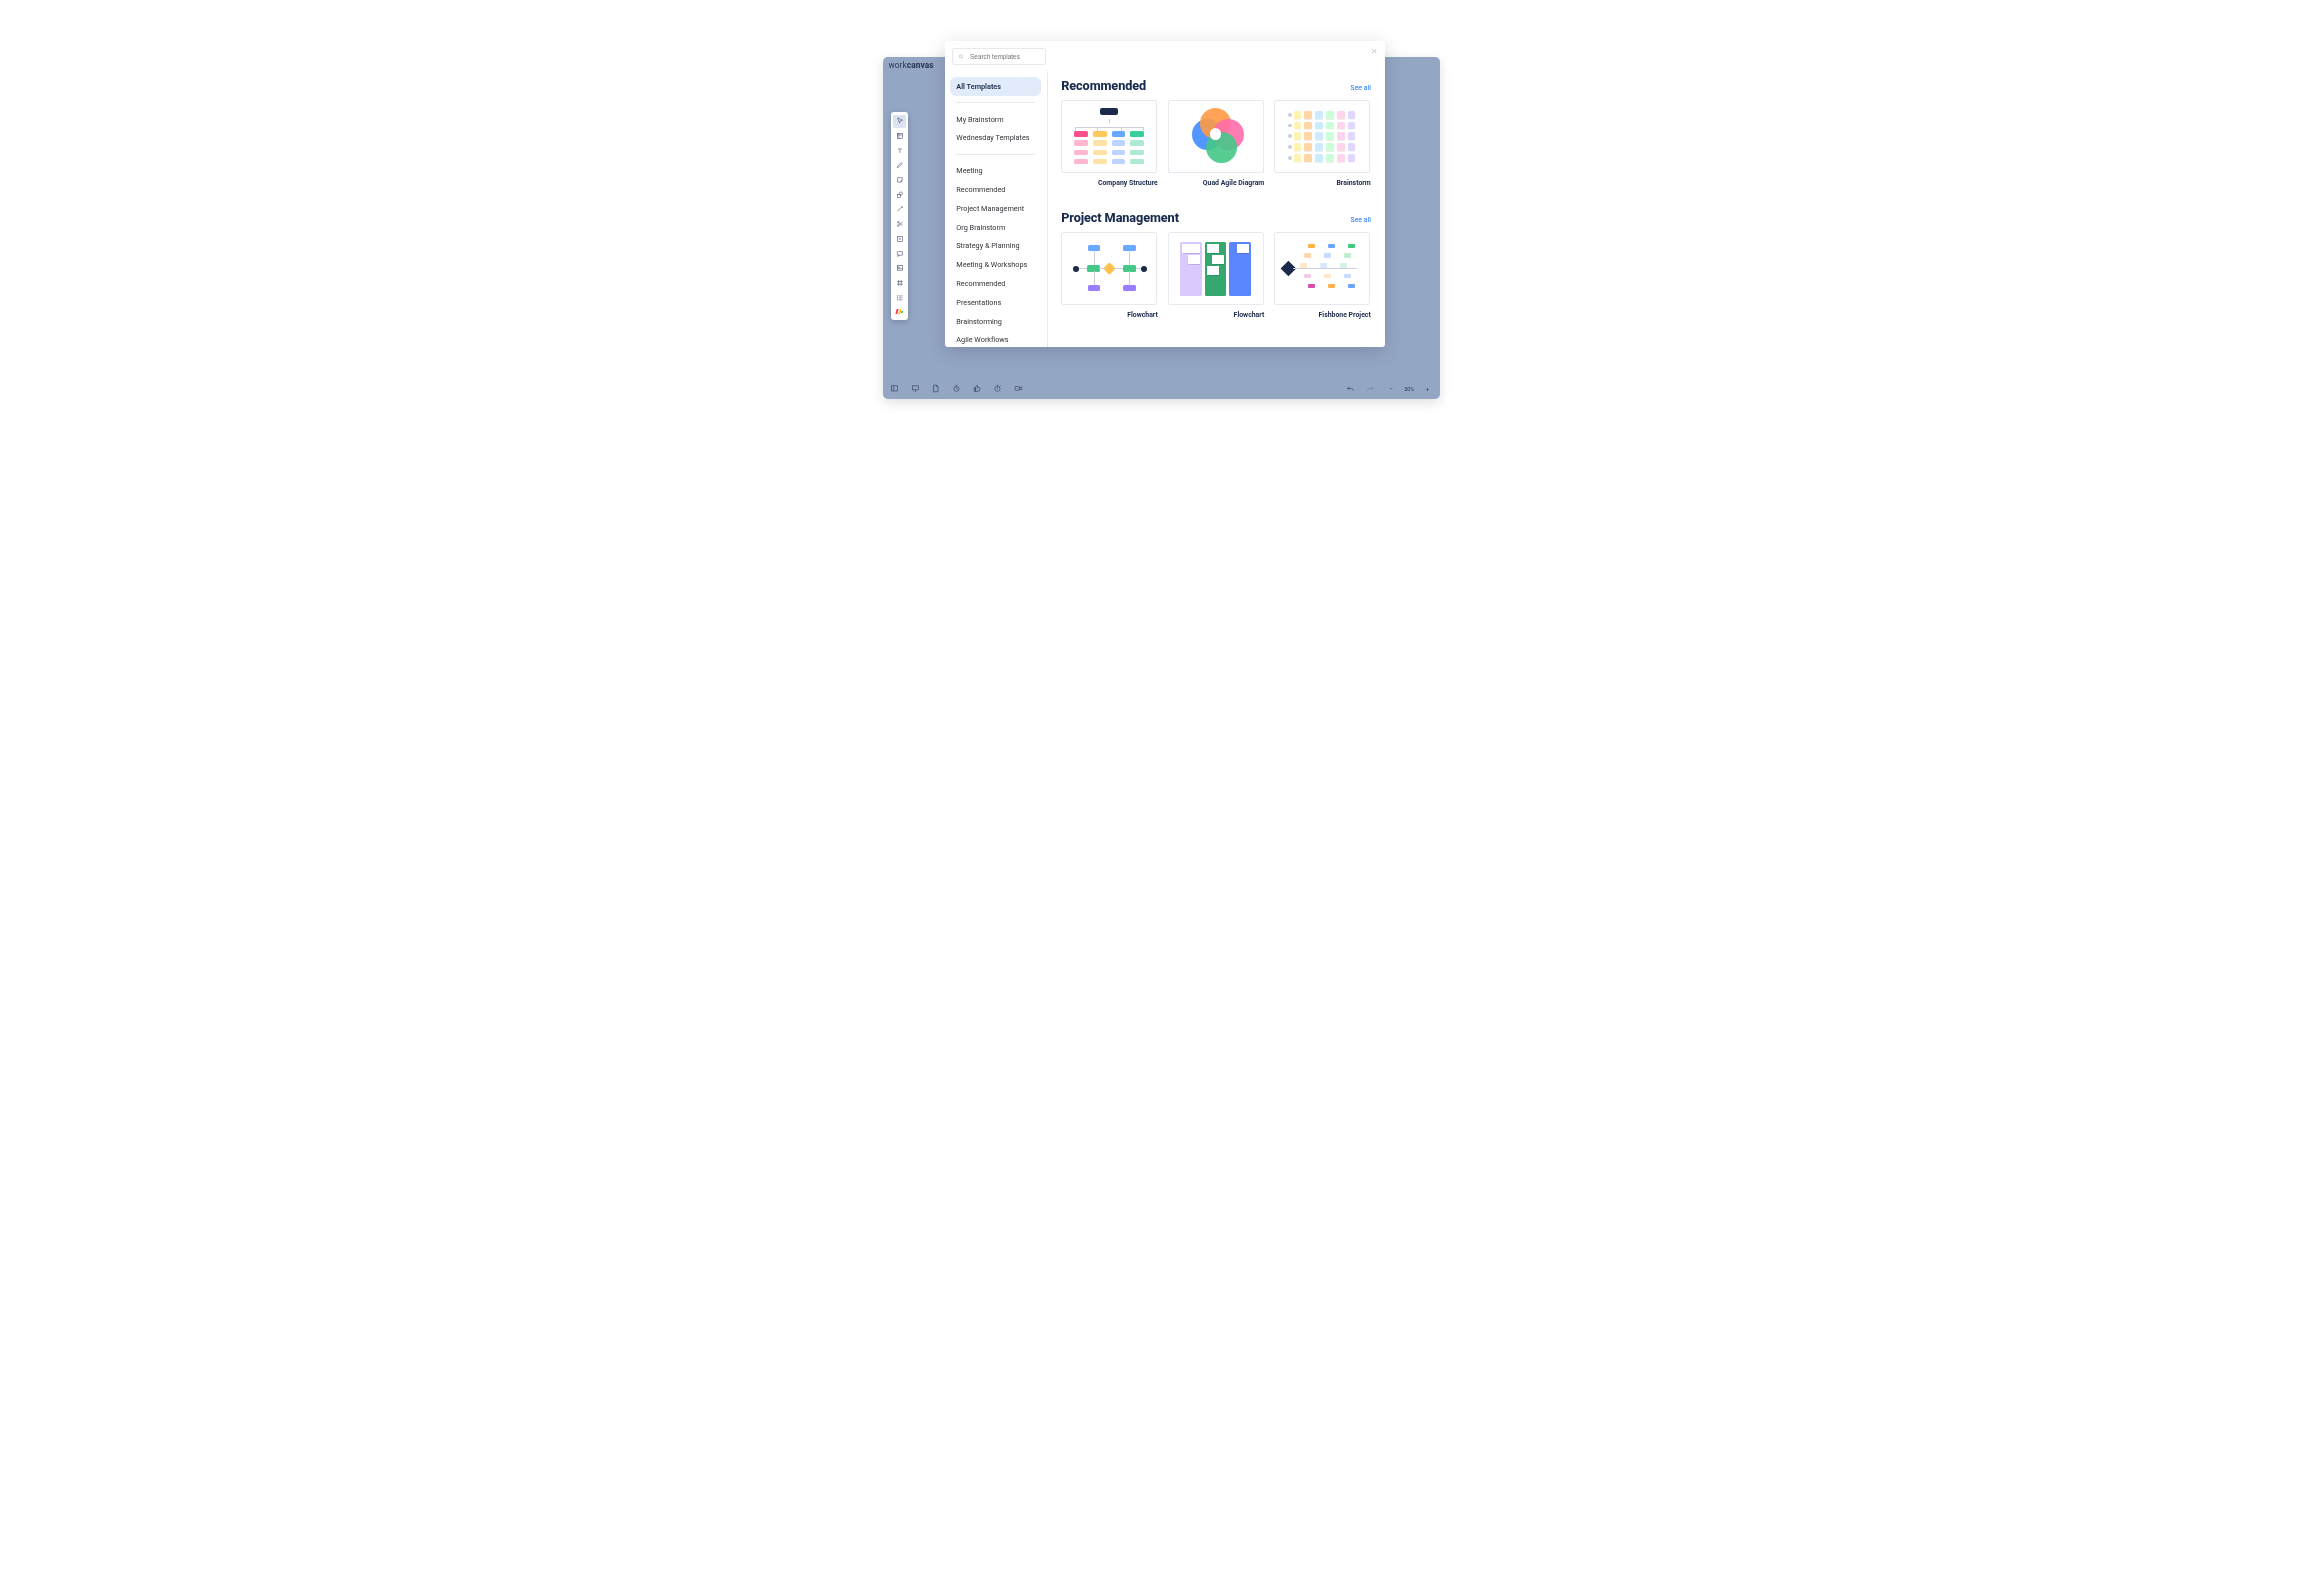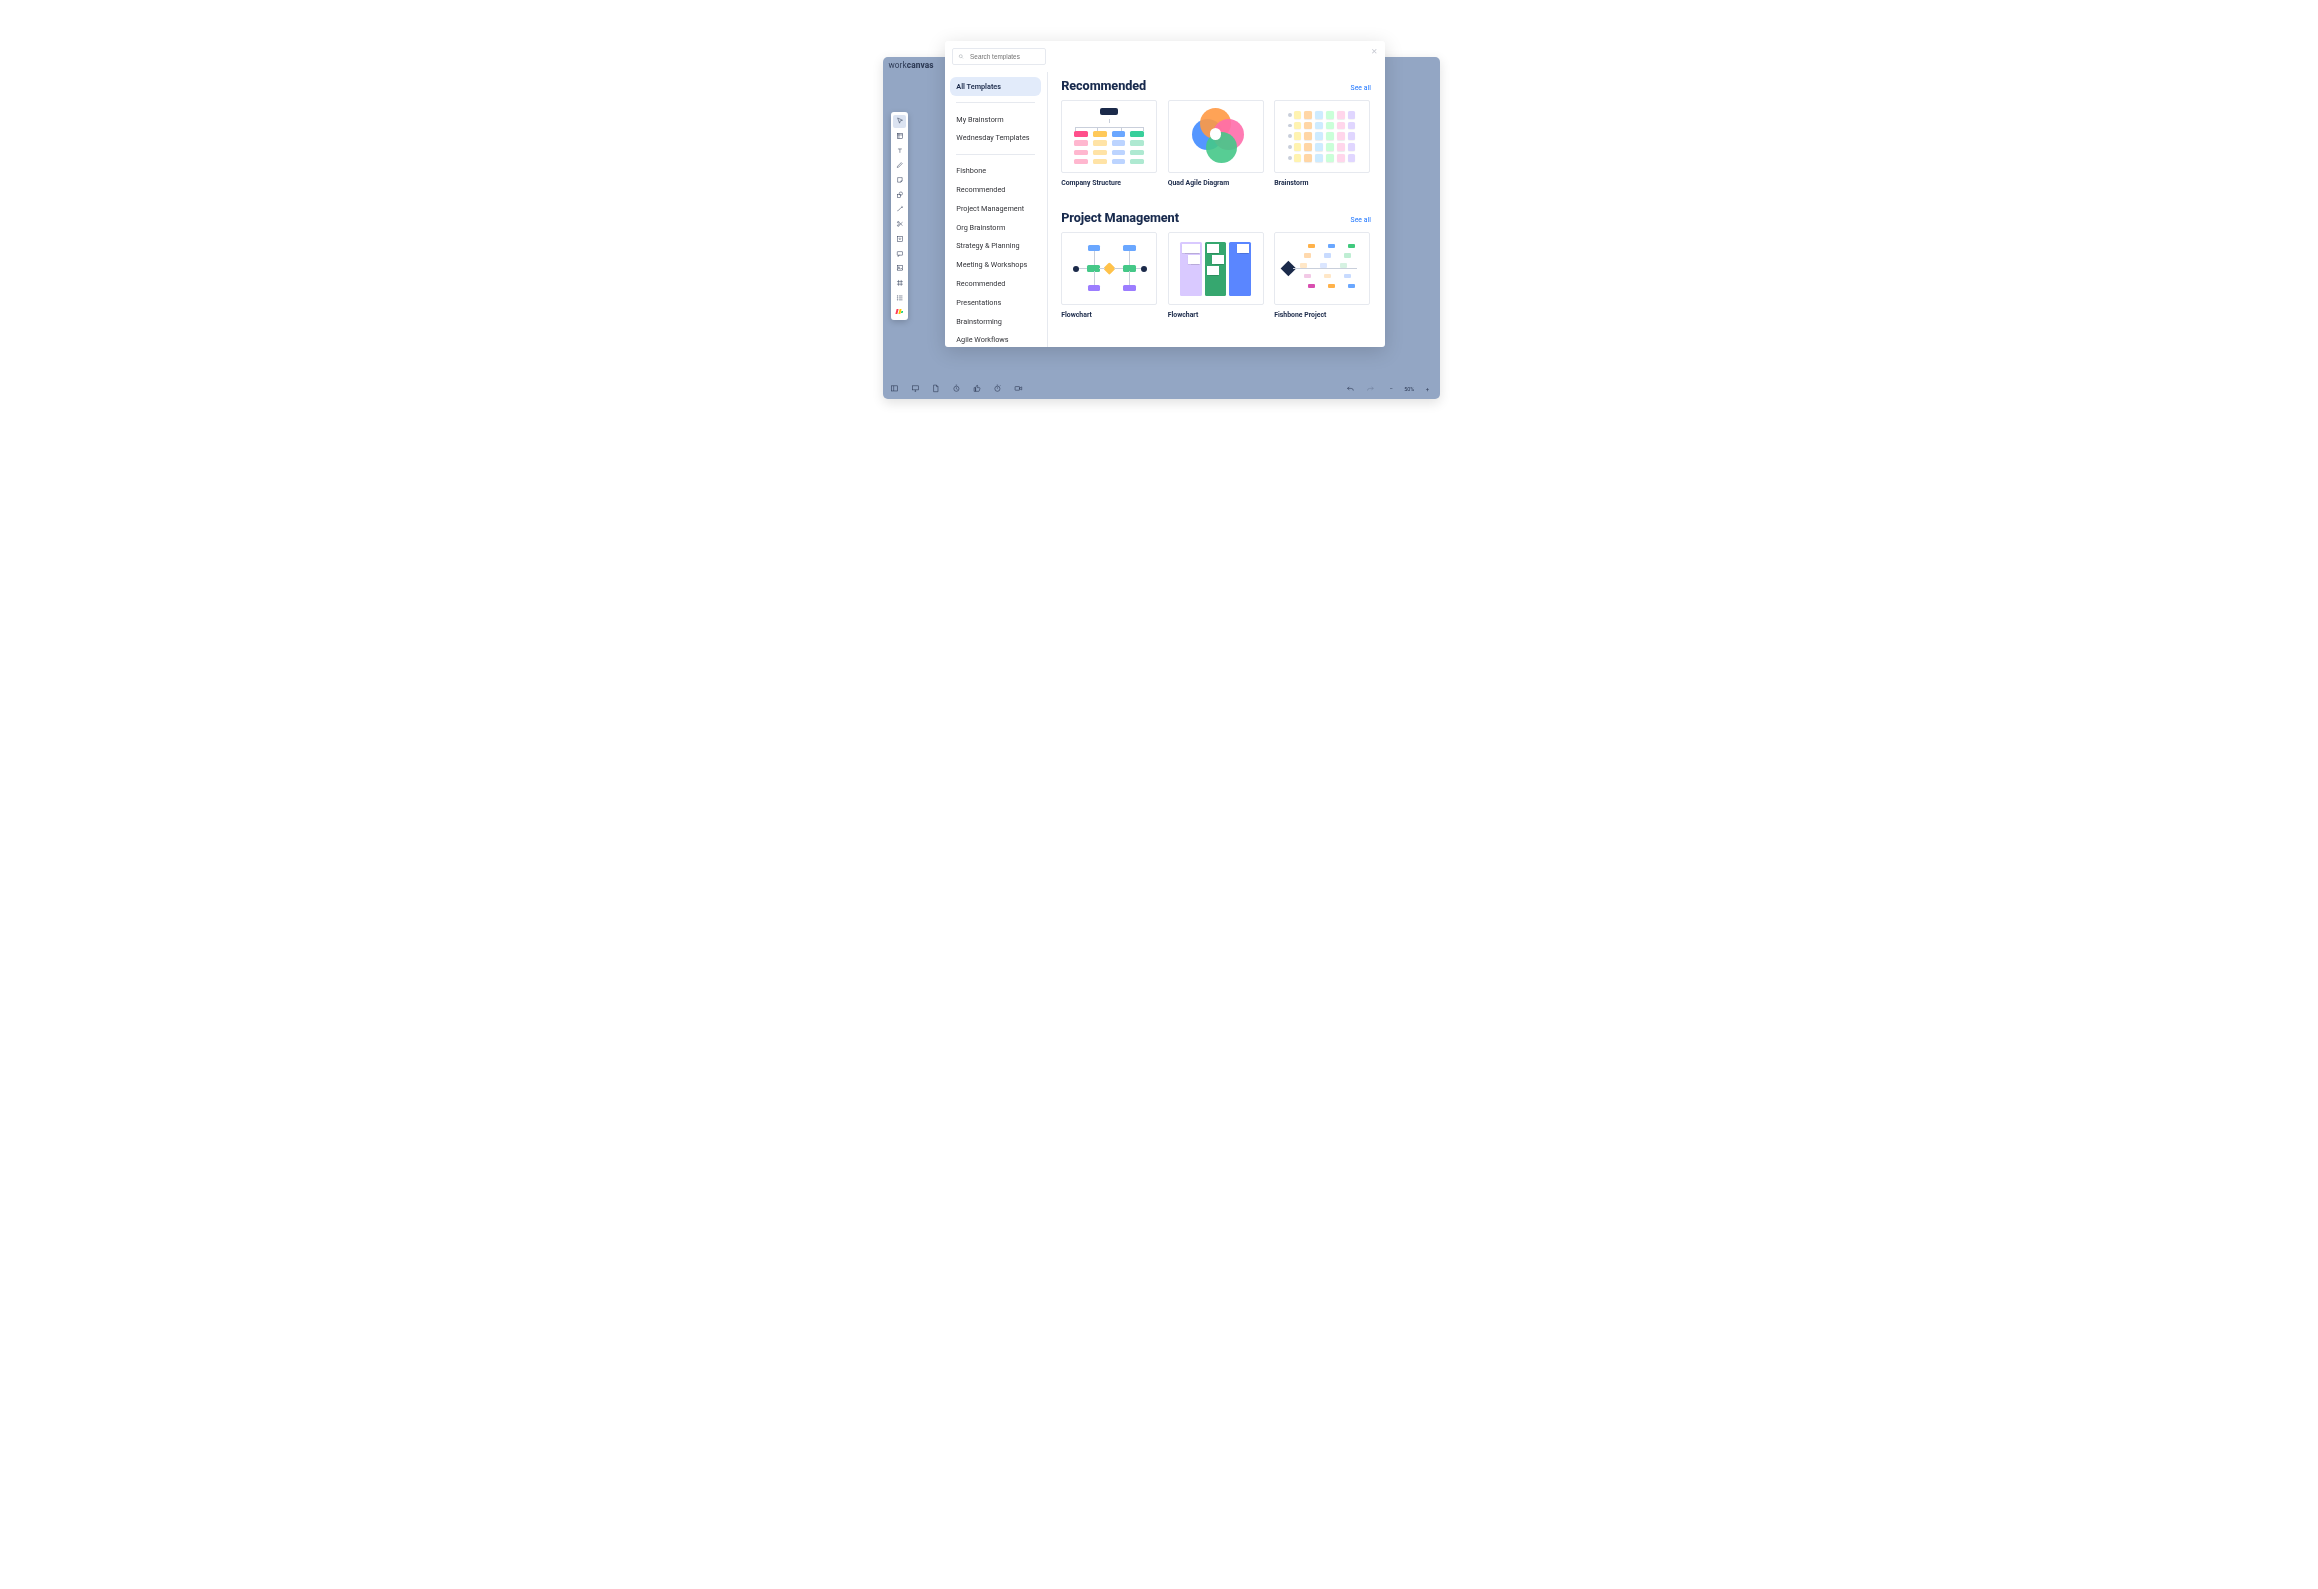--- a/index.html
+++ b/index.html
@@ -83,21 +83,21 @@
   .side-sep{height:0.5px;background:var(--border);margin:3.9px 5.9px;}
 
   .m-main{
     flex:1;overflow:auto;padding:2px 13.7px 9.8px 13.7px;border-left:0.5px solid var(--border);
   }
   .section-head{display:flex;align-items:baseline;justify-content:space-between;margin:3.9px 0 6.9px 0;}
   .section-title{font-size:12.7px;font-weight:800;color:var(--navy);letter-spacing:-0.1px;}
   .see-all{color:#1f76ff;font-size:6.9px;cursor:pointer;}
 
   .cards{display:flex;gap:9.8px;}
-  .card{width:120px;}
+  .card{width:120px;text-align:right;}
   .thumb{width:96px;height:73px;border:0.5px solid var(--border);border-radius:2px;background:#fff;display:flex;align-items:center;justify-content:center;overflow:hidden;cursor:pointer;}
   .card-label{margin-top:5.9px;font-size:6.9px;font-weight:700;color:#1b2a4a;}
 
   .section-spacer{height:19.6px;}
 
   
   .venn{position:relative;width:59px;height:59px;}
   .venn .c{position:absolute;width:31px;height:31px;border-radius:50%;}
   .venn .c1{left:13.7px;top:1px;background:#ff9944;opacity:.9;}
   .venn .c2{left:26.5px;top:11.8px;background:#ff6dab;opacity:.9;}
@@ -293,21 +293,21 @@
         <div class="side-block">
           <div class="side-item selected">All Templates</div>
         </div>
         <div class="side-sep"></div>
         <div class="side-block">
           <div class="side-item">My Brainstorm</div>
           <div class="side-item">Wednesday Templates</div>
         </div>
         <div class="side-sep"></div>
         <div class="side-block">
-          <div class="side-item">Fishbone</div>
+          <div class="side-item">Meeting</div>
           <div class="side-item">Recommended</div>
           <div class="side-item">Project Management</div>
           <div class="side-item">Org Brainstorm</div>
           <div class="side-item">Strategy &amp; Planning</div>
           <div class="side-item">Meeting &amp; Workshops</div>
           <div class="side-item">Recommended</div>
           <div class="side-item">Presentations</div>
           <div class="side-item">Brainstorming</div>
           <div class="side-item">Agile Workflows</div>
         </div>

